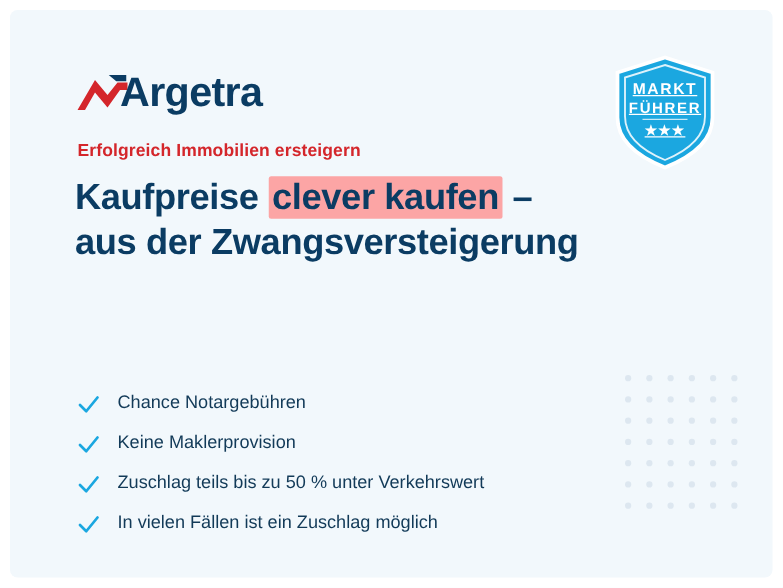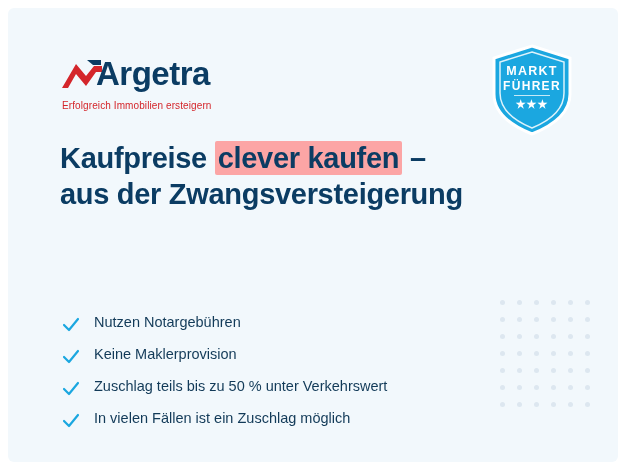--- a/index.html
+++ b/index.html
@@ -71,23 +71,23 @@
     top: 0px;
     font-size: 33px;
     font-weight: bold;
     color: #0b3c63;
     letter-spacing: -0.5px;
     line-height: 44px;
   }
   .logo-tag {
     position: absolute;
     left: 2px;
-    top: 48px;
-    font-size: 10px;
-    font-weight: normal;
+    top: 60px;
+    font-size: 14px;
+    font-weight: bold;
     color: #d4262b;
     letter-spacing: 0.1px;
     white-space: nowrap;
   }
 
   
   .badge {
     position: absolute;
     right: 44px;
     top: 36px;
@@ -95,20 +95,21 @@
     height: 92px;
   }
   .badge-text {
     position: absolute;
     left: 0;
     top: 0;
     width: 84px;
     text-align: center;
     color: #ffffff;
     font-weight: bold;
+    text-decoration: underline;
   }
   .badge-l1 {
     top: 20px;
     font-size: 12.5px;
     letter-spacing: 1.3px;
   }
   .badge-l2 {
     top: 35px;
     font-size: 12px;
     letter-spacing: 1.3px;
@@ -261,21 +262,21 @@
     </div>
 
 
     <div class="bullets">
       <div class="bullet">
         <span class="check">
           <svg width="18" height="18" viewBox="0 0 18 18">
               <path d="M2 9 L7 14 L16 3" fill="none" stroke="#1ba7e0" stroke-width="2.2" stroke-linecap="round" stroke-linejoin="round"></path>
             </svg>
         </span>
-        <span>Nutzen Notargebühren</span>
+        <span>Chance Notargebühren</span>
       </div>
       <div class="bullet">
         <span class="check">
           <svg width="18" height="18" viewBox="0 0 18 18">
               <path d="M2 9 L7 14 L16 3" fill="none" stroke="#1ba7e0" stroke-width="2.2" stroke-linecap="round" stroke-linejoin="round"></path>
             </svg>
         </span>
         <span>Keine Maklerprovision</span>
       </div>
       <div class="bullet">

